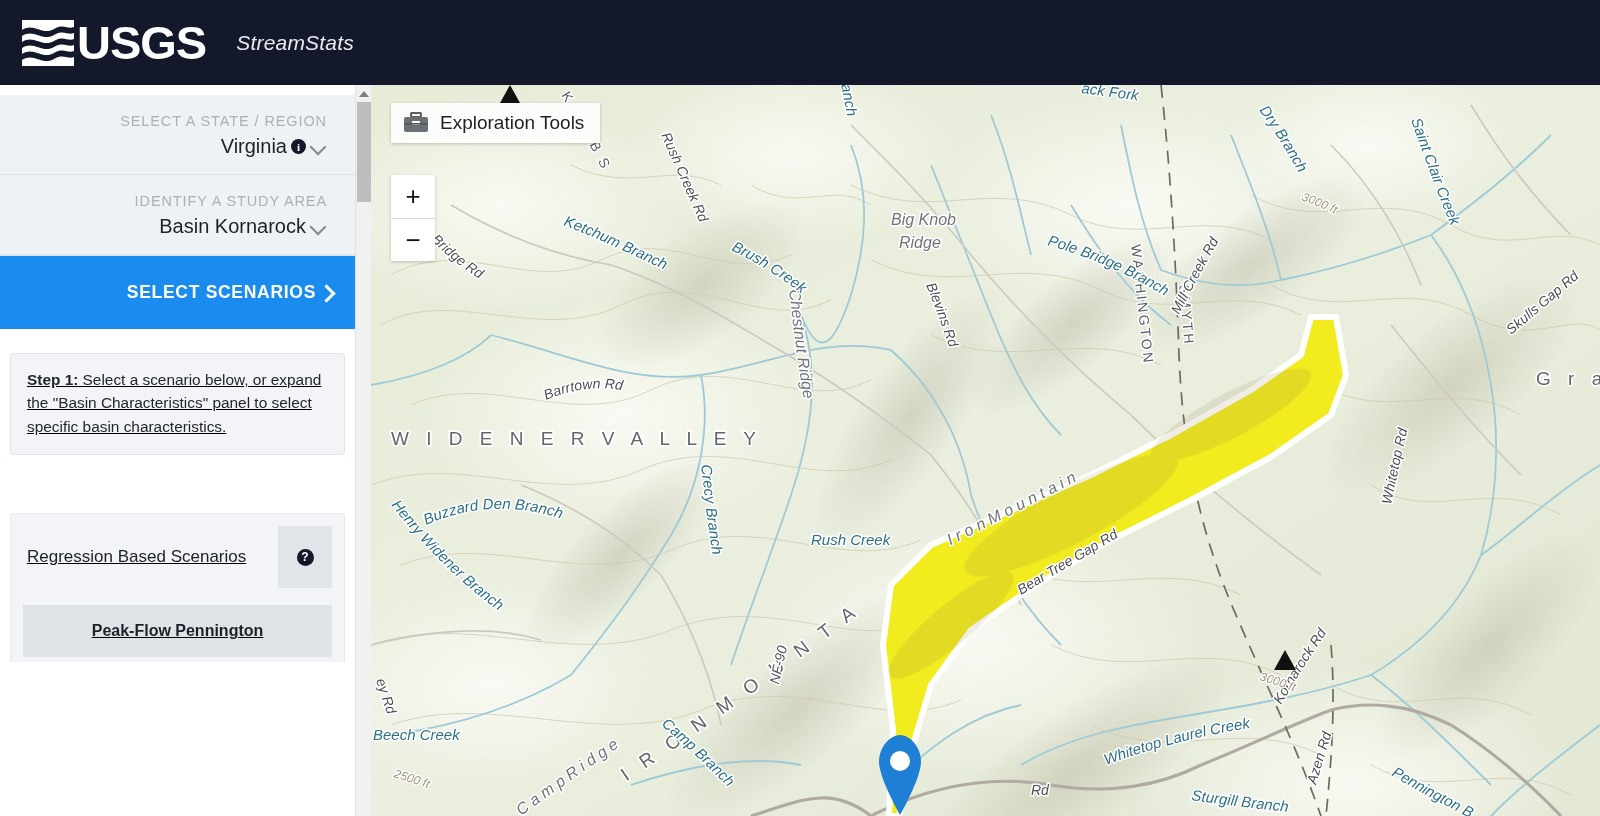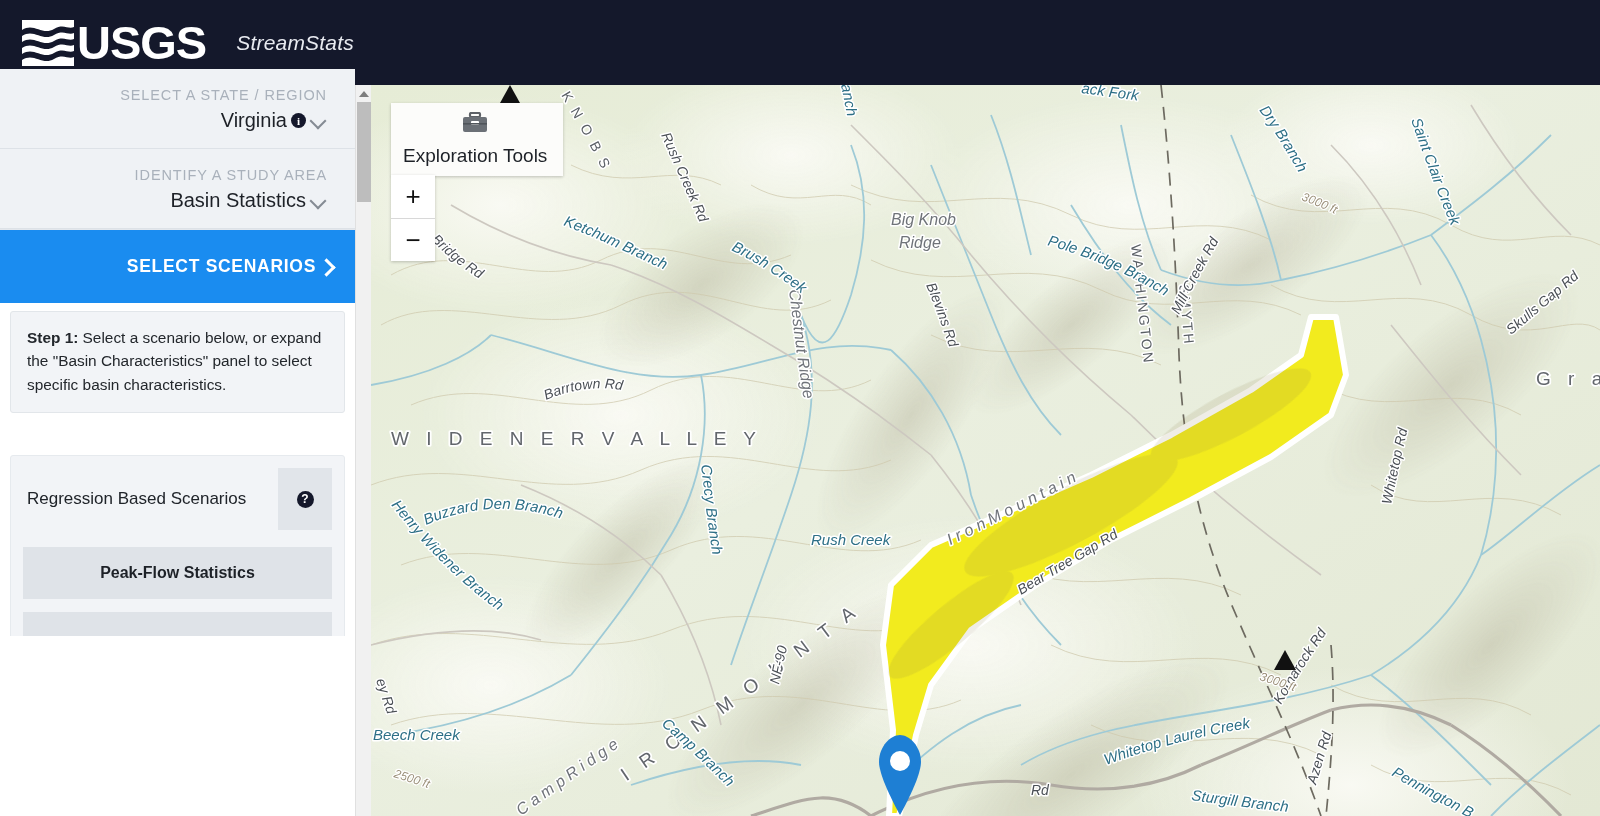--- a/index.html
+++ b/index.html
@@ -38,21 +38,21 @@
   }
   .app-title {
     margin-left: 30px;
     font-size: 21px; color: #e8eaf0;
     letter-spacing: .2px;
     font-style: italic;
   }
 
   
   .sidebar {
-    position: absolute; top: 69px; left: 0;
+    position: absolute; top: 95px; left: 0;
     width: 355px; height: 567px;
     background: #701a75;
     overflow: hidden;
   }
   .panel-head {
     padding: 18px 28px 16px 18px;
     text-align: right;
     border-bottom: 1px solid #dde2e7;
     background: #eff2f5;
   }
@@ -103,32 +103,32 @@
   .cta .arrow {
     width: 13px; height: 13px; position: relative;
   }
   .cta .arrow::after {
     content: ""; position: absolute; left: 0; top: 1px;
     width: 10px; height: 10px;
     border-right: 3px solid #fff; border-top: 3px solid #fff;
     transform: rotate(45deg);
   }
 
-  .sb-body { background: #ffffff; padding: 8px 10px 0 10px; }
+  .sb-body { background: #ffffff; padding: 24px 10px 0 10px; text-decoration: underline; }
 
   .stepbox {
     background: #f2f4f7; border: 1px solid #e2e6ea;
     border-radius: 3px;
     padding: 14px 16px 16px 16px;
     font-size: 15.4px; color: #23272c; line-height: 1.52;
   }
   .stepbox b { font-weight: bold; }
 
   .scen-card {
-    margin-top: 42px;
+    margin-top: 58px;
     background: #f2f4f7; border: 1px solid #e6eaee;
     border-radius: 3px;
     padding: 12px 12px 14px 12px;
   }
   .scen-head {
     display: flex; align-items: center; justify-content: space-between;
     padding: 0 0 4px 0; min-height: 62px;
   }
   .scen-head .t { font-size: 17px; color: #20242a; padding-left: 4px; }
   .help-btn {
@@ -170,21 +170,21 @@
   }
 
   
   .map {
     position: absolute; top: 85px; left: 371px;
     width: 1229px; height: 731px;
     overflow: hidden; background: #e9eedd;
   }
   .map svg { display: block; }
 
-  .mapctl { position: absolute; z-index: 30; flex-direction: column; }
+  .mapctl { position: absolute; z-index: 30; }
   .explore-tool {
     top: 18px; left: 20px;
     background: #fcfcfa;
     display: flex; align-items: center; gap: 11px;
     padding: 9px 16px 9px 12px;
     cursor: pointer;
     box-shadow: 0 1px 3px rgba(0,0,0,.22);
   }
   .explore-tool .lbl { font-size: 19px; color: #1d2127; }
   .zoombox {
@@ -248,21 +248,21 @@
       <div class="valrow">
         <span class="value">Virginia</span>
         <span class="info-dot">i</span>
         <span class="chev"></span>
       </div>
     </div>
 
     <div class="panel-head">
       <div class="kicker">IDENTIFY A STUDY AREA</div>
       <div class="valrow">
-        <span class="value">Basin Statistics</span>
+        <span class="value">Basin Kornarock</span>
         <span class="chev"></span>
       </div>
     </div>
 
     <button class="cta">
       <span class="label">SELECT SCENARIOS</span>
       <span class="arrow"></span>
     </button>
 
     <div class="sb-body">
@@ -270,21 +270,21 @@
         <b>Step 1:</b><span> Select a scenario below, or expand the "Basin Characteristics" panel to select specific basin characteristics.</span>
       </div>
 
       <div class="scen-card">
         <div class="scen-head">
           <span class="t">Regression Based Scenarios</span>
           <button class="help-btn">
             <span class="help-q">?</span>
           </button>
         </div>
-        <button class="scen-btn">Peak-Flow Statistics</button>
+        <button class="scen-btn">Peak-Flow Pennington</button>
         <button class="scen-btn"></button>
       </div>
     </div>
   </div>
 
   <div class="scrollbar">
     <div class="sb-up"></div>
     <div class="sb-thumb"></div>
   </div>
 

